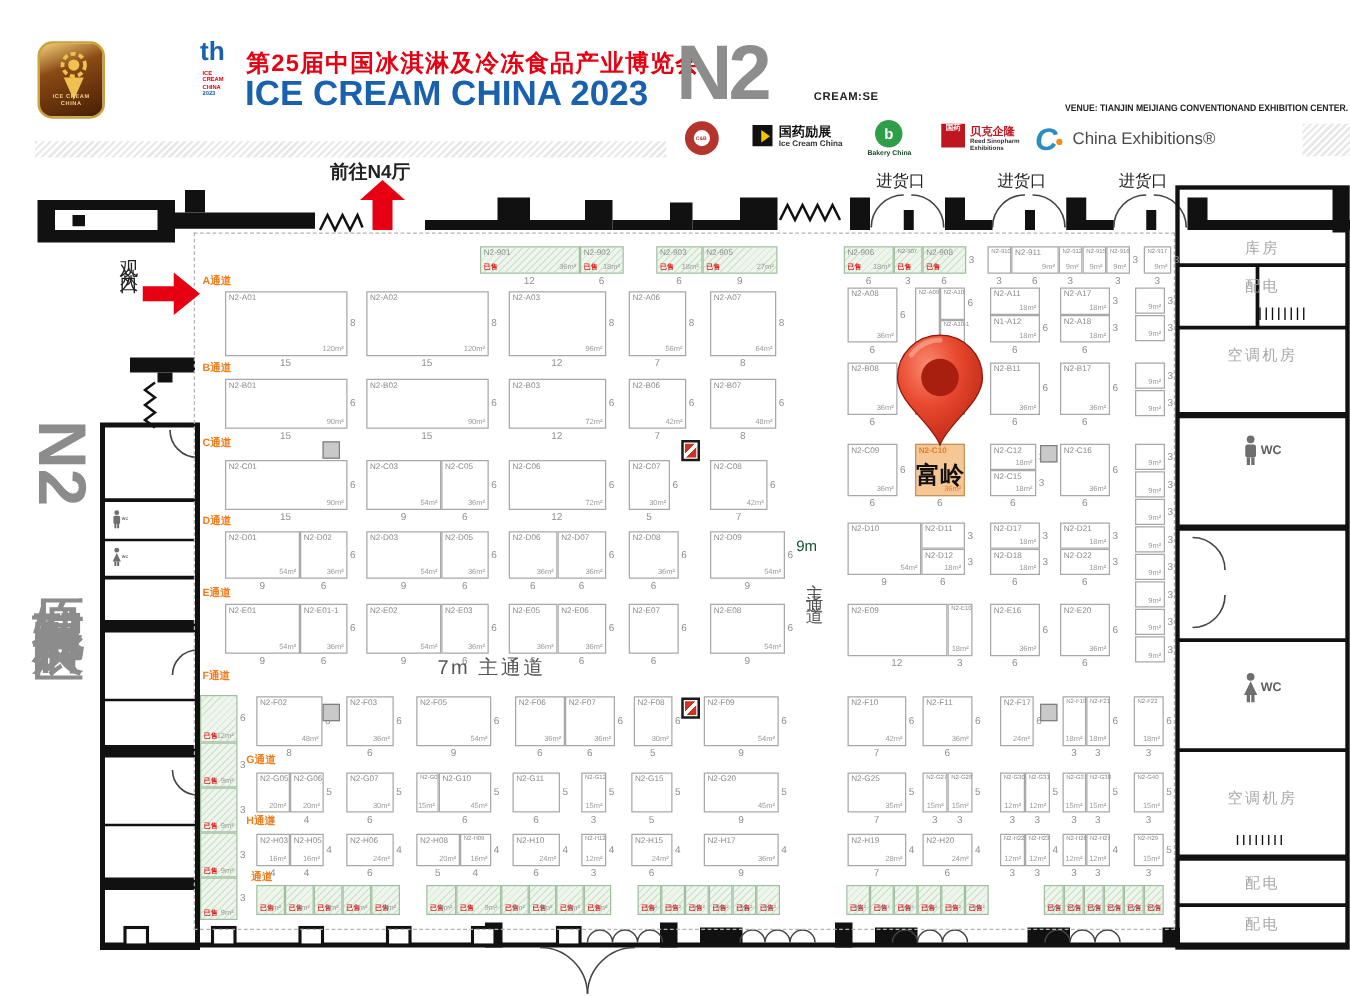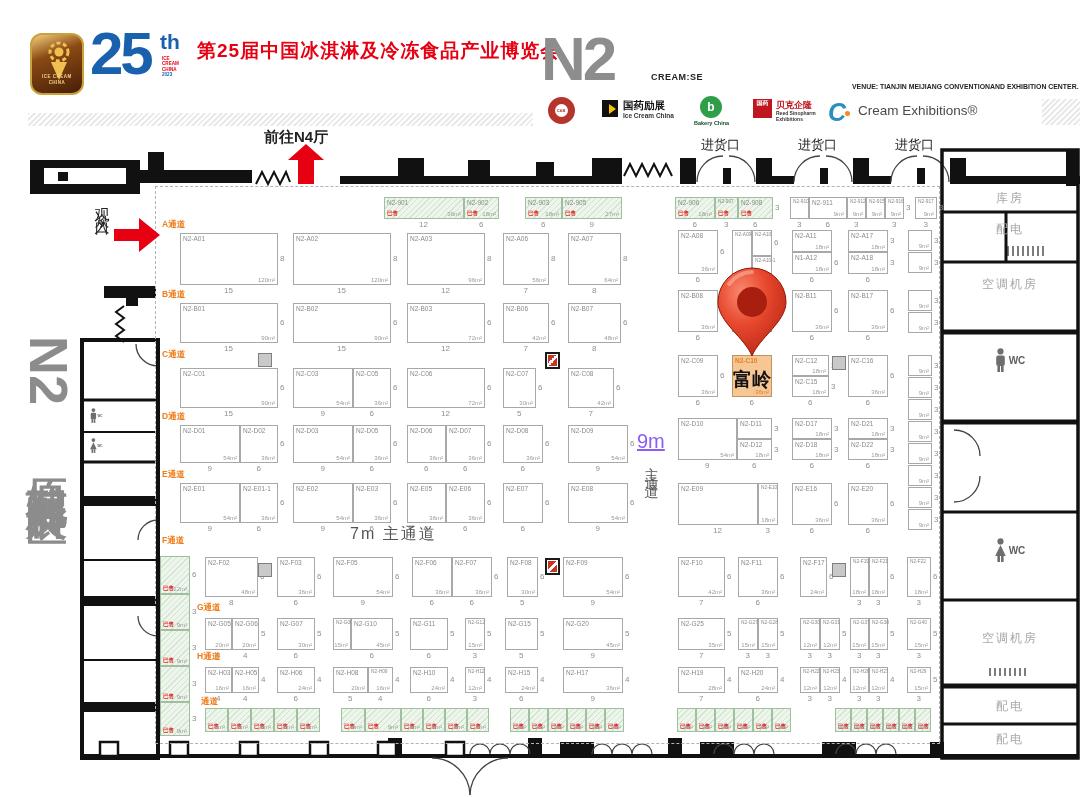--- a/index.html
+++ b/index.html
@@ -53,21 +53,21 @@
   .banner-zone{left:26px;top:446px;writing-mode:vertical-rl;text-orientation:upright;font-size:41px;font-weight:bold;color:#8c8c8c;letter-spacing:6px;line-height:1;}
 
   
   .hallborder{left:155px;top:186px;width:783px;height:556px;border:1px dashed #b3b3b3;}
   .tolabel{left:264px;top:128px;font-size:15px;color:#222;font-weight:bold;}
   .entrance-label{left:92px;top:196px;writing-mode:vertical-rl;text-orientation:upright;font-size:15px;color:#222;letter-spacing:5px;}
   .ld{top:136px;font-size:13px;color:#222;}
   .ld1{left:701px;} .ld2{left:798px;} .ld3{left:895px;}
   .aisle{position:absolute;font-size:8.5px;font-weight:bold;color:#f07d1a;white-space:nowrap;}
   .av6{left:350px;top:524px;font-size:16px;color:#555;letter-spacing:2px;}
-  .av9m{left:637px;top:430px;font-size:20px;color:#8b5cf6;text-decoration:underline;}
+  .av9m{left:637px;top:430px;font-size:12px;color:#14532d;}
   .av9c{left:643px;top:456px;writing-mode:vertical-rl;text-orientation:upright;font-size:14px;color:#555;letter-spacing:9px;}
 
   
   .booth{position:absolute;background:#fff;border:1px solid #a8a8a8;box-sizing:border-box;}
   .booth .bid{position:absolute;top:1px;left:2px;font-size:6.5px;color:#8a8a8a;white-space:nowrap;}
   .booth.narrow .bid{font-size:4.8px;}
   .booth .bsize{position:absolute;bottom:1px;right:2px;font-size:6px;color:#9a9a9a;white-space:nowrap;}
   .booth.t-s{background:repeating-linear-gradient(135deg,#eef5ec 0 3px,#d2e6cf 3px 4px);border-color:#9fbf9f;}
   .booth .sold{position:absolute;bottom:1px;left:2px;font-size:5.5px;color:#e02020;font-weight:bold;}
   .booth.t-hl{background:#f6c694;border-color:#c0955c;z-index:3;}
@@ -94,48 +94,48 @@
 
   <div class="abs logo-badge">
     <svg width="42" height="44" viewBox="0 0 42 44">
       <circle cx="21" cy="14" r="9" fill="none" stroke="#f0c050" stroke-width="3" stroke-dasharray="4 2.6"></circle>
       <circle cx="21" cy="14" r="4.5" fill="#f0c050"></circle>
       <path d="M13,24 L29,24 L21,42 Z" fill="#f0c050"></path>
     </svg>
     <span class="logo-line l1">ICE CREAM</span>
     <span class="logo-line l2">CHINA</span>
   </div>
-  <div class="abs edition-num">25</div>
   <div class="abs edition-th">th</div>
   <div class="abs edition-stack" id="edition-stack">
       <span>ICE</span>
       <span>CREAM</span>
       <span>CHINA</span>
       <span>2023</span>
     </div>
   <div class="abs title-cn">第25届中国冰淇淋及冷冻食品产业博览会</div>
+  <div class="abs title-en">ICE CREAM CHINA 2023</div>
   <div class="abs hall-code">N2</div>
   <div class="abs date-sub">CREAM:SE</div>
   <div class="abs venue-sub">VENUE: TIANJIN MEIJIANG CONVENTIONAND EXHIBITION CENTER. CHINA</div>
   <div class="abs hatch hatch-left"></div>
   <div class="abs hatch hatch-right"></div>
 
   <div class="abs sp-ring">
       <i>C&amp;B</i>
     </div>
   <div class="abs sp-bek-icon"></div>
   <div class="abs sp-bek-name">国药励展</div>
   <div class="abs sp-bek-sub">Ice Cream China</div>
   <div class="abs sp-bakery">b</div>
   <div class="abs sp-bakery-sub">Bakery China</div>
   <div class="abs sp-sino-icon">国药</div>
   <div class="abs sp-sino-name">贝克企隆</div>
   <div class="abs sp-sino-sub">Reed Sinopharm Exhibitions</div>
   <div class="abs sp-reed-c">C</div>
-  <div class="abs sp-reed-name">Cream Exhibitions®</div>
+  <div class="abs sp-reed-name">China Exhibitions®</div>
 
   <div class="abs banner-n2">N2</div>
   <div class="abs banner-zone">原辅配料展区</div>
 
   <svg class="arch" width="1080" height="797" viewBox="0 0 1080 797">
     <g fill="#111">
       <rect x="30" y="160" width="110" height="34"></rect>
       <rect x="44" y="168" width="82" height="16" fill="#fff"></rect>
       <rect x="58" y="172" width="10" height="9"></rect>
       <rect x="140" y="170" width="112" height="13"></rect>

